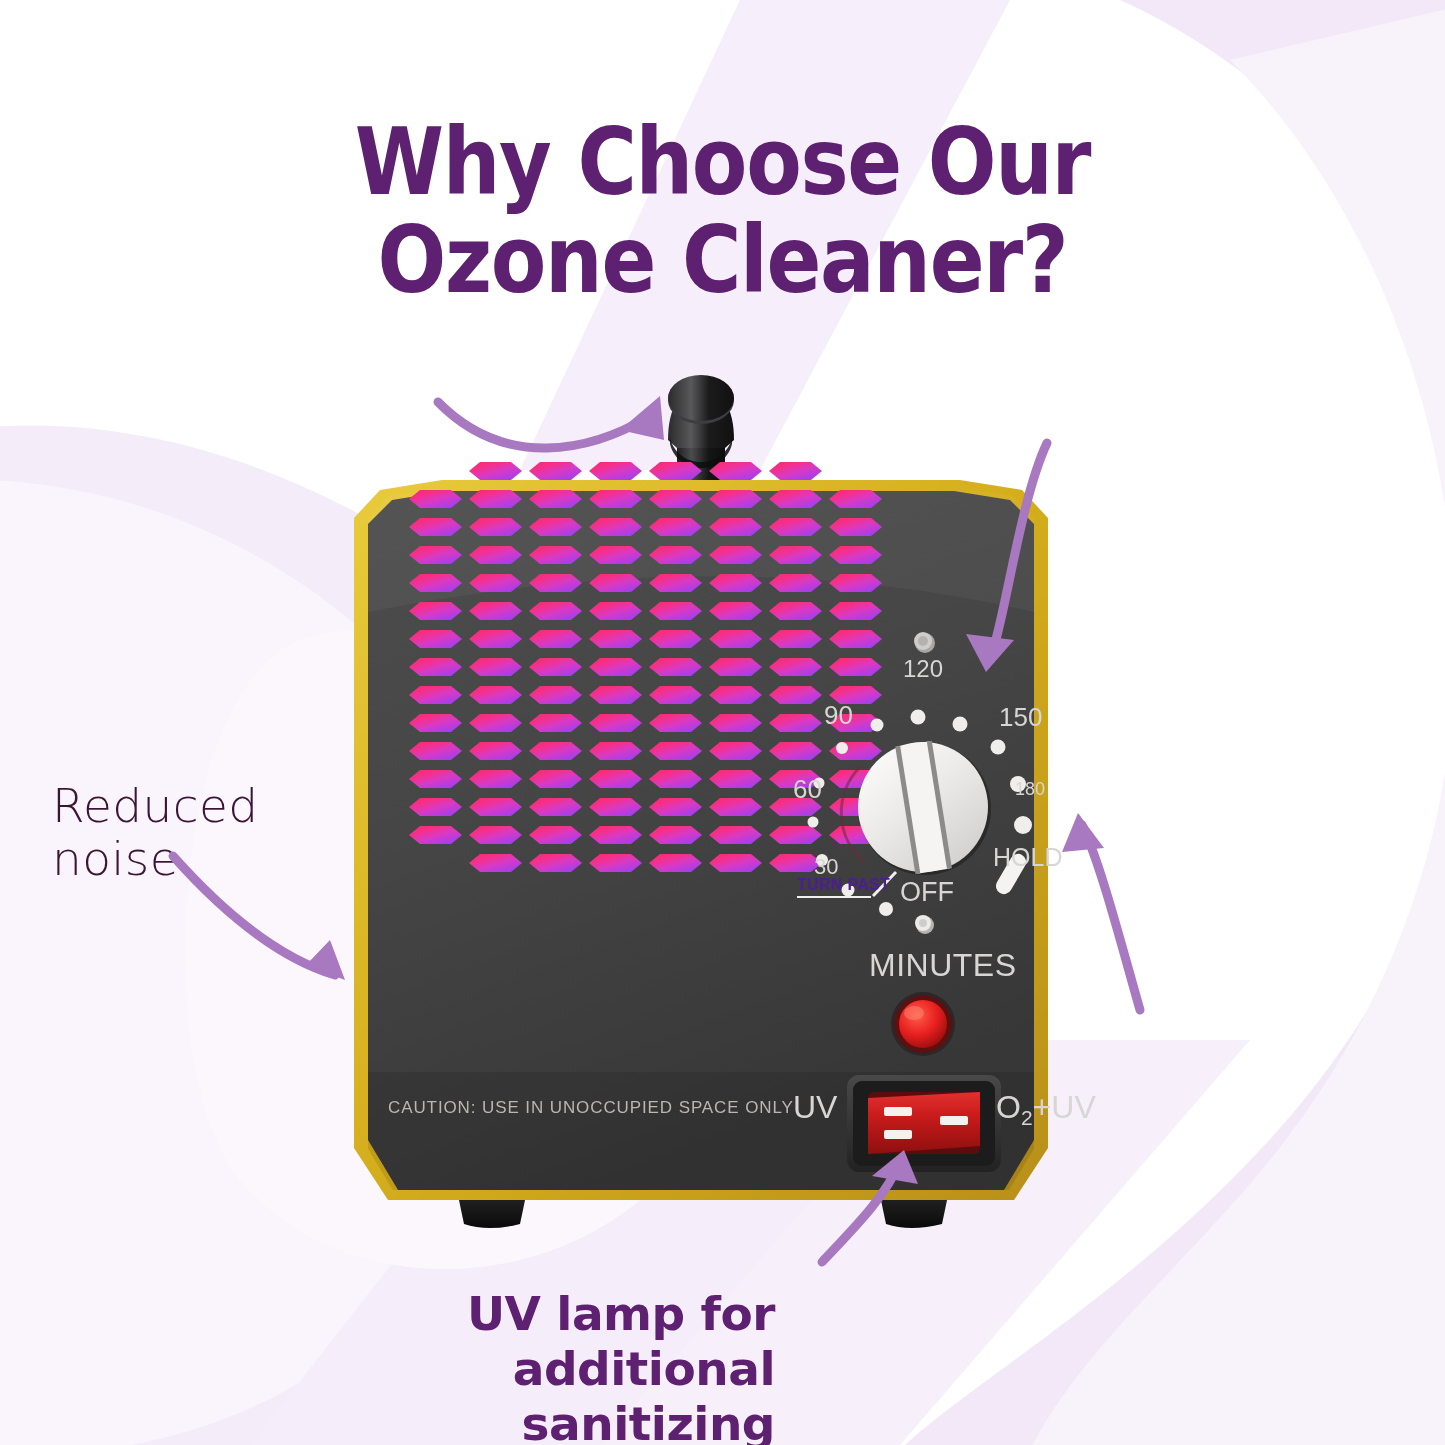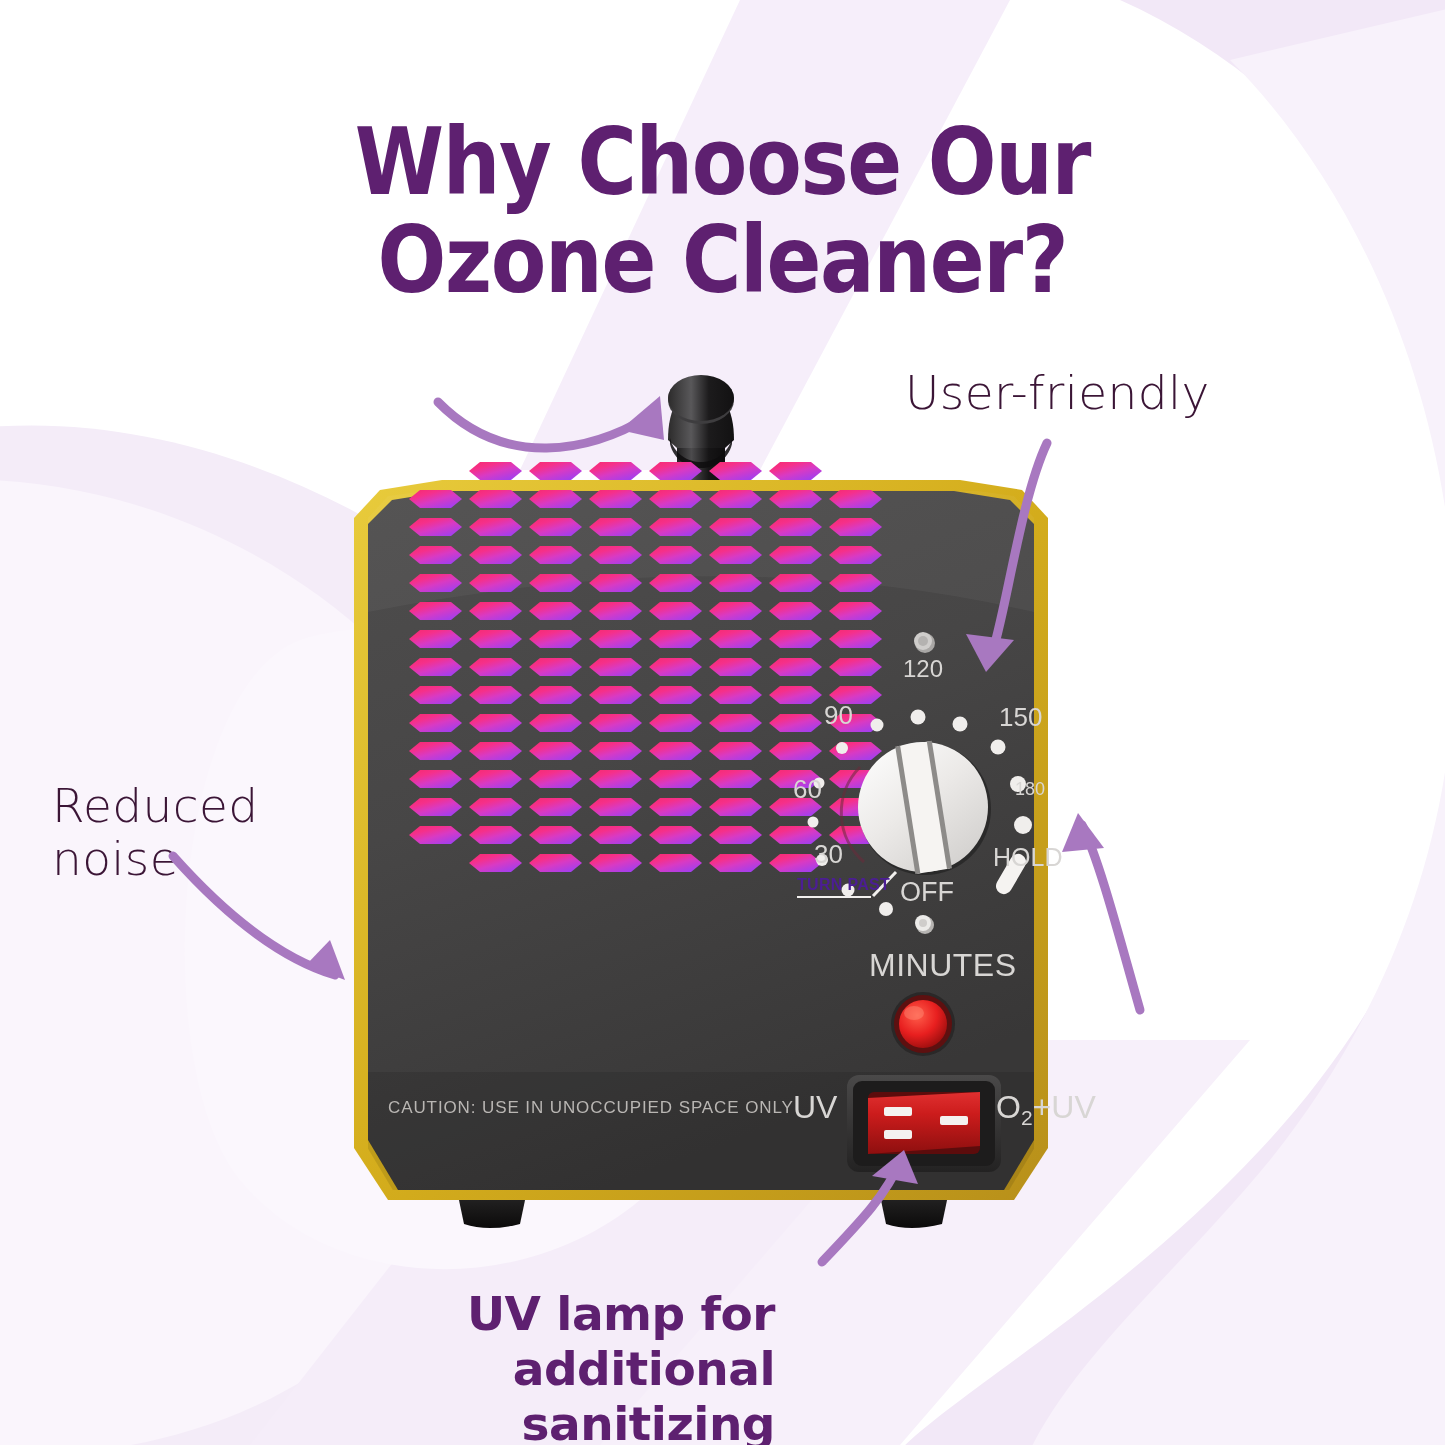--- a/index.html
+++ b/index.html
@@ -73,21 +73,21 @@
     color:#d8d6d4;
     font-family:"Liberation Sans", sans-serif;
     white-space:nowrap;
     z-index:3;
   }
   #t-120{left:607px;top:343px;font-size:24px;text-align:center;}
   #t-90 {left:528px;top:388px;font-size:26px;}
   #t-150{left:703px;top:390px;font-size:26px;}
   #t-60 {left:497px;top:462px;font-size:26px;}
   #t-180{left:719px;top:467px;font-size:18px;}
-  #t-30 {left:518px;top:527px;font-size:26px;}
+  #t-30 {left:518px;top:542px;font-size:22px;}
   #t-hold{left:697px;top:531px;font-size:25px;}
   #t-off {left:604px;top:565px;font-size:27px;}
   #t-turnpast{
     left:501px;top:564px;font-size:16px;font-weight:bold;color:#4c1d95;
     letter-spacing:.3px;
   }
   #t-turnpast .ul{display:block;height:2px;background:#f2f0ee;margin-top:2px;width:74px;}
   #t-minutes{left:573px;top:635px;font-size:32px;letter-spacing:.5px;}
   #t-uv{left:497px;top:777px;font-size:32px;}
   #t-o2uv{left:700px;top:777px;font-size:32px;}
@@ -114,21 +114,20 @@
       </g>
     </svg>
   </div>
 
   <h1 class="headline">
     <span>Why Choose Our</span>
     <span class="l2">Ozone Cleaner?</span>
   </h1>
 
 
-  <div class="thin-label" id="lbl-userfriendly">User-friendly</div>
 
   <div class="thin-label" id="lbl-reducednoise">Reduced noise</div>
 
 
   <div class="bold-label" id="lbl-uvlamp">UV lamp for additional sanitizing</div>
 
   <div class="arrows">
     <svg width="1445" height="1445" viewBox="0 0 1445 1445">
       <g fill="none" stroke="#a878c0" stroke-width="9" stroke-linecap="round">
         <path d="M438 402 C505 470 590 452 650 416"></path>

